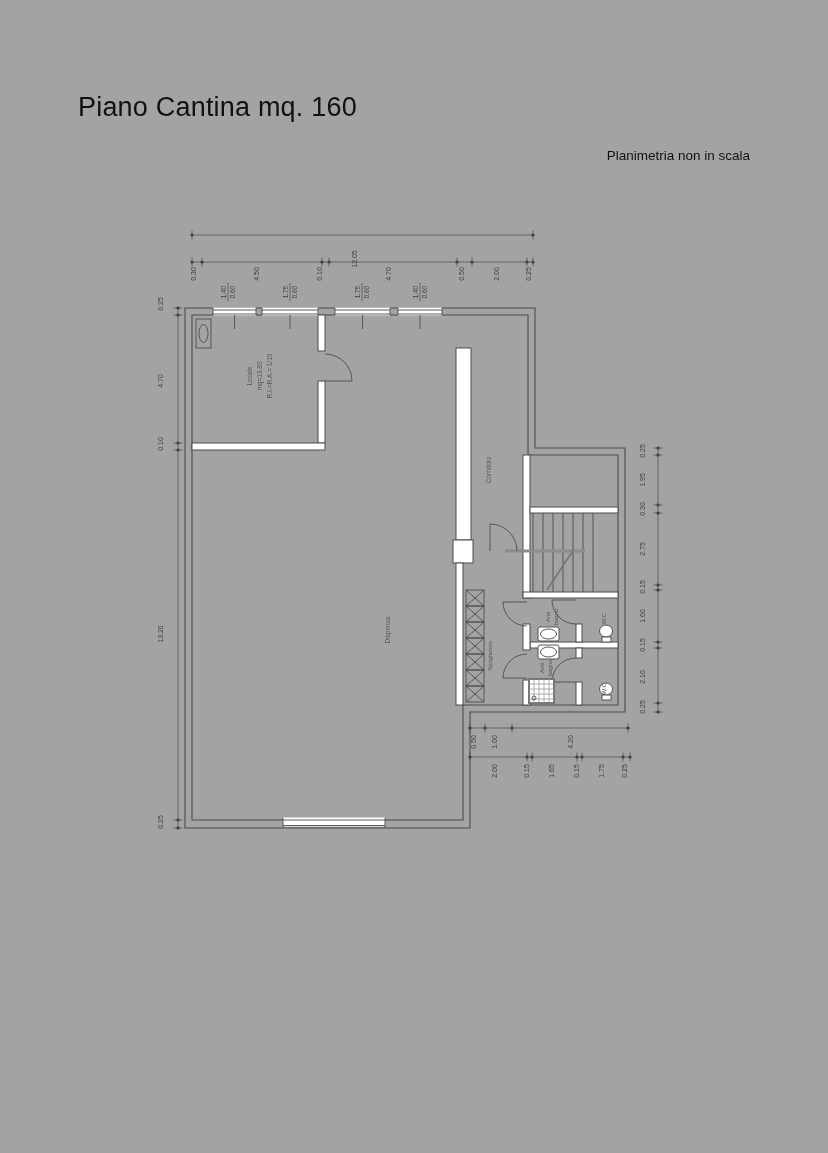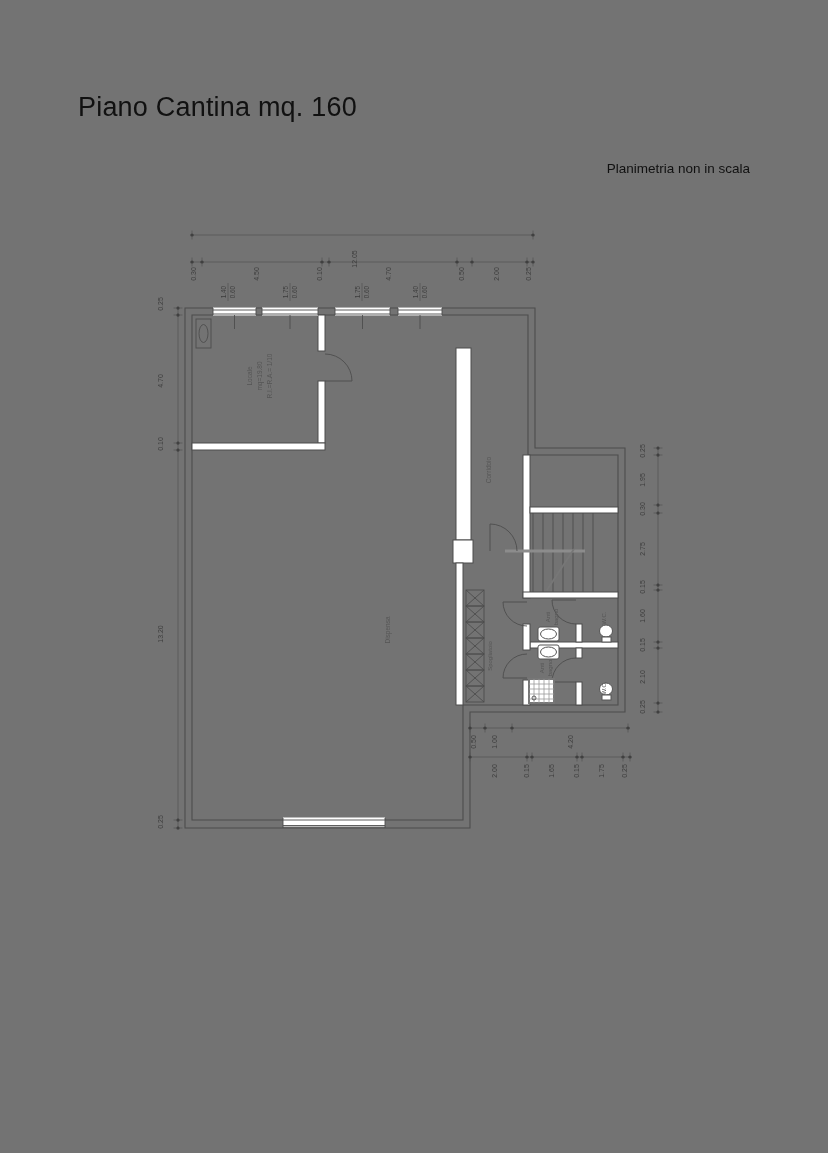--- a/index.html
+++ b/index.html
@@ -1,25 +1,25 @@
 <!DOCTYPE html>
 <html><head>
 <meta charset="utf-8">
 <style>
   html,body{margin:0;padding:0;background:#888;}
   .page{
-    position:relative;width:828px;height:1153px;background:#737373;
+    position:relative;width:828px;height:1153px;background:#a3a3a3;
     font-family:"Liberation Sans",sans-serif;overflow:hidden;margin:0 auto;
   }
   .title{
     position:absolute;left:78px;top:92px;font-size:27px;font-weight:400;
     color:#111;letter-spacing:.2px;
   }
   .note{
-    position:absolute;right:78px;top:161px;font-size:13.5px;color:#111;
+    position:absolute;right:78px;top:148px;font-size:13.5px;color:#111;
   }
   svg{position:absolute;left:0;top:0;}
   .wall{fill:none;stroke:#4d4d4d;stroke-width:1.1;}
   .wallf{fill:#ffffff;stroke:#4d4d4d;stroke-width:1;}
   .thin{fill:none;stroke:#4d4d4d;stroke-width:.9;}
   .fix{fill:#ffffff;stroke:#555;stroke-width:1;}
   .dimline{stroke:#555;stroke-width:.8;fill:none;}
   .dimt{font:7px "Liberation Sans",sans-serif;fill:#3d3d3d;}
   .dimts{font:6.3px "Liberation Sans",sans-serif;fill:#3d3d3d;}
   .room{font:6.5px "Liberation Sans",sans-serif;fill:#555;}

